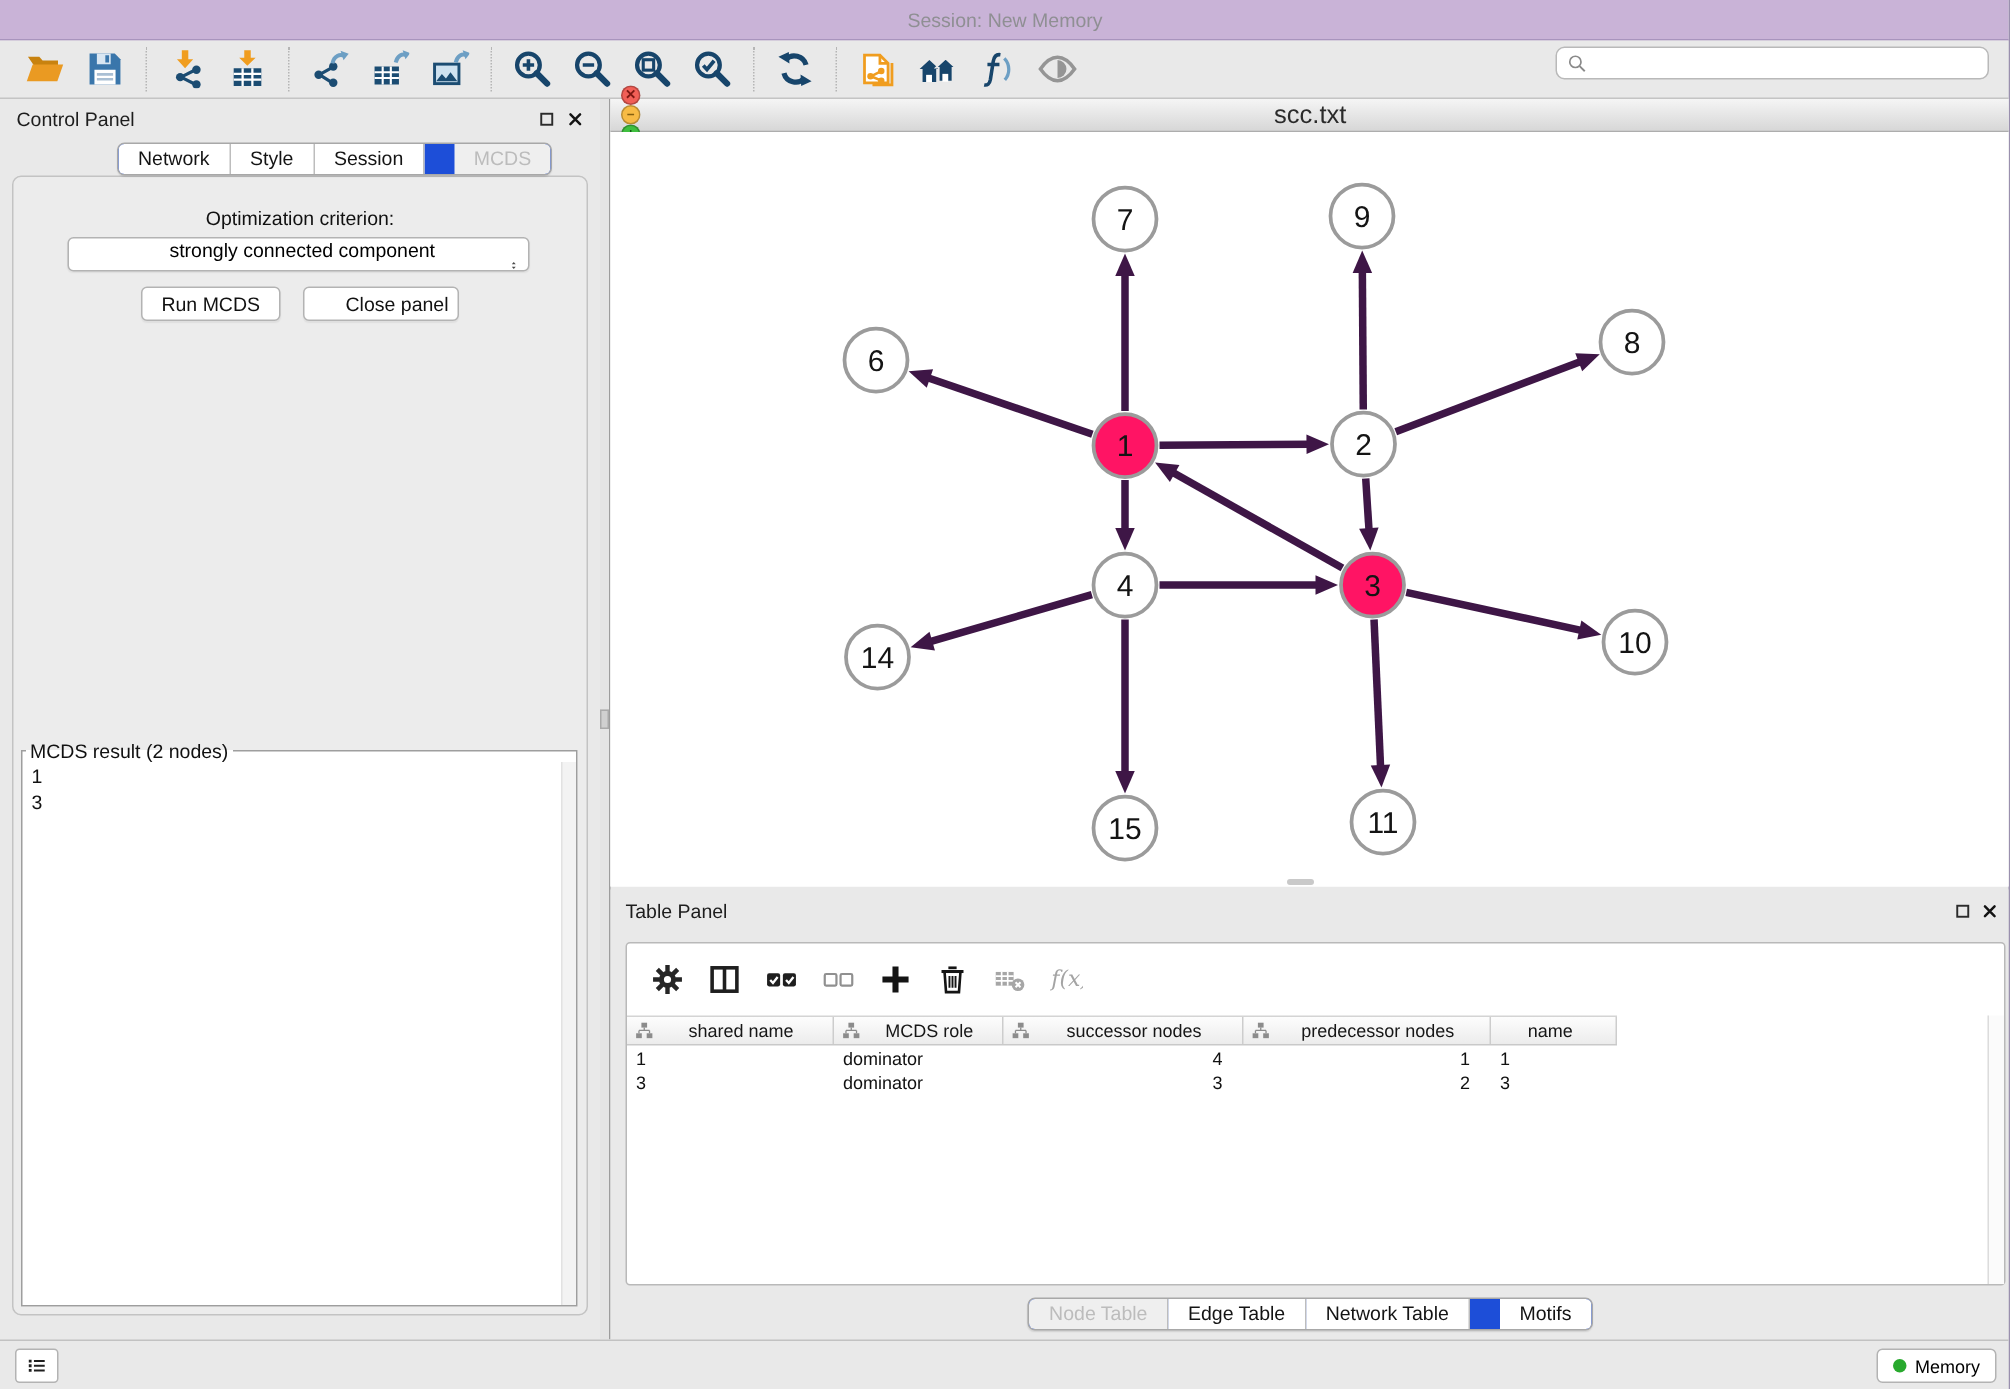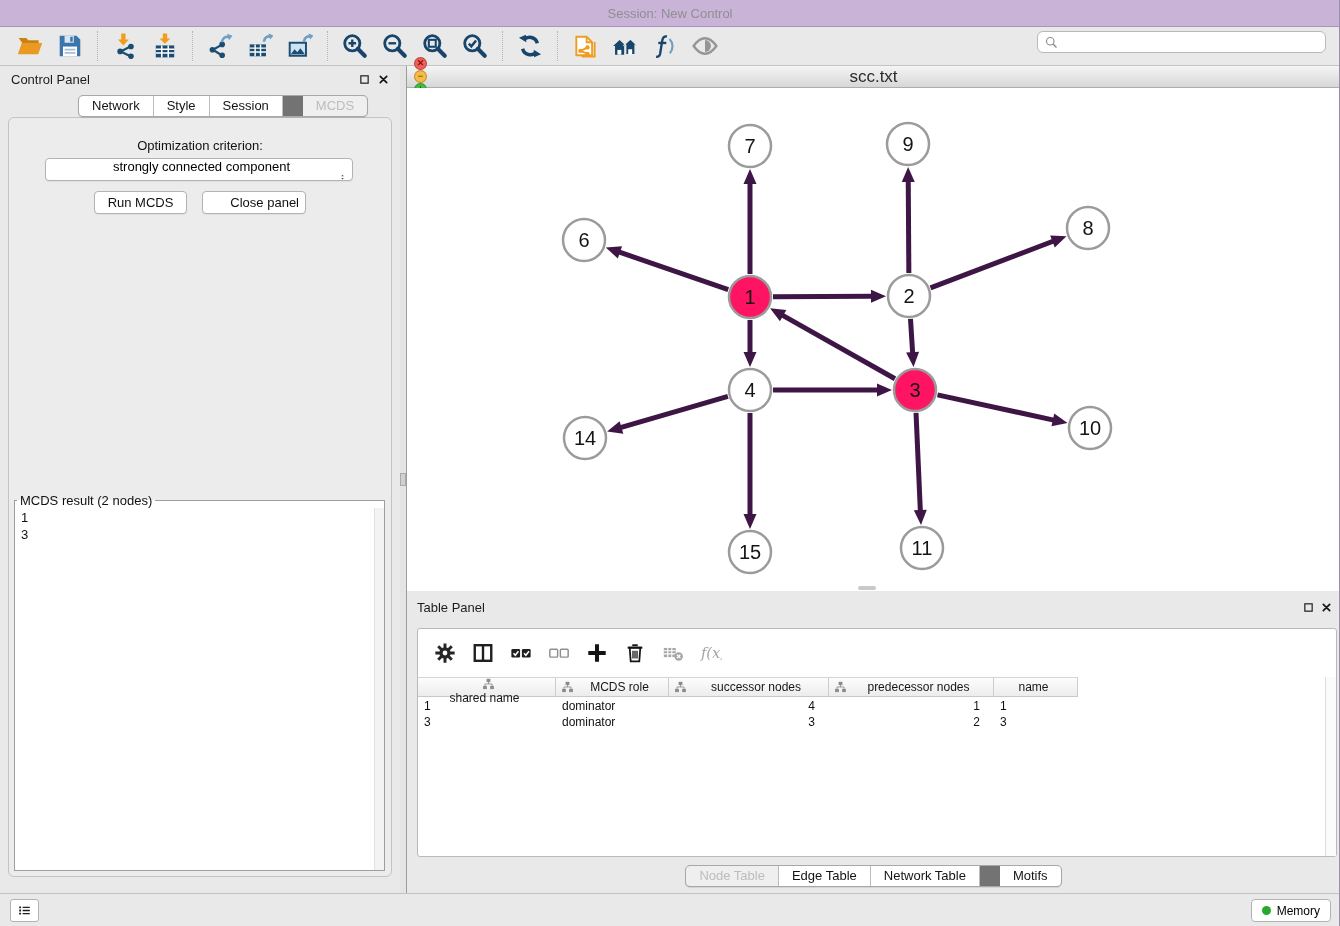--- a/index.html
+++ b/index.html
@@ -24,21 +24,21 @@
   #searchbox{position:absolute;right:13px;top:31px;width:289px;height:22px;background:#fff;
              border:1px solid #b9b9b9;border-radius:6px;display:flex;align-items:center;padding:0 4px;}
   #searchbox svg{width:15px;height:15px;margin-left:2px;}
   #searchbox input{border:none;outline:none;flex:1;height:18px;font-size:12px;background:transparent;}
 
   
   #control{left:0;top:66px;width:400px;height:827px;background:#e9e9e9;}
   .panelhead{font-size:13px;color:#1d1d1d;}
   .wbtn{background:none;border:none;padding:0;width:13px;height:13px;cursor:pointer;}
   .wbtn svg{width:11px;height:11px;}
-  .segctl{display:inline-flex;height:22px;border:1px solid #a8a8a8;border-radius:5px;background:#737373;
+  .segctl{display:inline-flex;height:22px;border:1px solid #a8a8a8;border-radius:5px;background:#1d4ed8;
           overflow:hidden;box-shadow:0 1px 1px rgba(0,0,0,.10);}
   .seg{font-size:13px;line-height:20px;padding:0 13px;color:#141414;background:#fff;
        border-right:1px solid #bdbdbd;cursor:default;white-space:nowrap;}
   .seg:last-child{border-right:none;margin-left:20px;}
   .seg-sel{color:#bcbcbc;background:#efefef;}
   #cp-box{position:absolute;left:8px;top:51px;width:384px;height:760px;background:#ececec;
           border:1px solid #c3c3c3;border-radius:6px;}
   #opt-label{position:absolute;left:0;top:72px;width:400px;text-align:center;font-size:13px;color:#111;}
   #criterion{position:absolute;left:45px;top:92px;width:308px;height:23px;background:#fff;
              border:1px solid #b3b3b3;border-radius:4px;display:flex;align-items:center;
@@ -263,21 +263,21 @@
     </symbol>
   </defs>
 </svg>
 
 <div id="page">
 
   <div id="titlebar" class="abs">
     <button class="mlight wbtn"></button>
     <button class="mlight wbtn"></button>
     <button class="mlight wbtn"></button>
-    <div class="ttl">Session: New Control</div>
+    <div class="ttl">Session: New Memory</div>
   </div>
 
   <div id="toolbar" class="abs">
       <button class="tbtn">
         <svg class="ticn">
           <use href="#i-open"></use>
         </svg>
       </button>
       <button class="tbtn">
         <svg class="ticn">
@@ -522,21 +522,21 @@
               <use href="#i-table-del"></use>
             </svg>
           </button>
           <button class="tbtn dim">
             <svg class="ticn">
               <use href="#i-fx"></use>
             </svg>
           </button>
         </div>
       <div id="thead">
-          <div class="th" style="width: 138px; flex-direction: column;">
+          <div class="th" style="width: 138px;">
             <svg class="tree">
               <use href="#i-tree"></use>
             </svg>
             <span class="lbl">shared name</span>
           </div>
           <div class="th" style="width: 113px;">
             <svg class="tree">
               <use href="#i-tree"></use>
             </svg>
             <span class="lbl">MCDS role</span>

